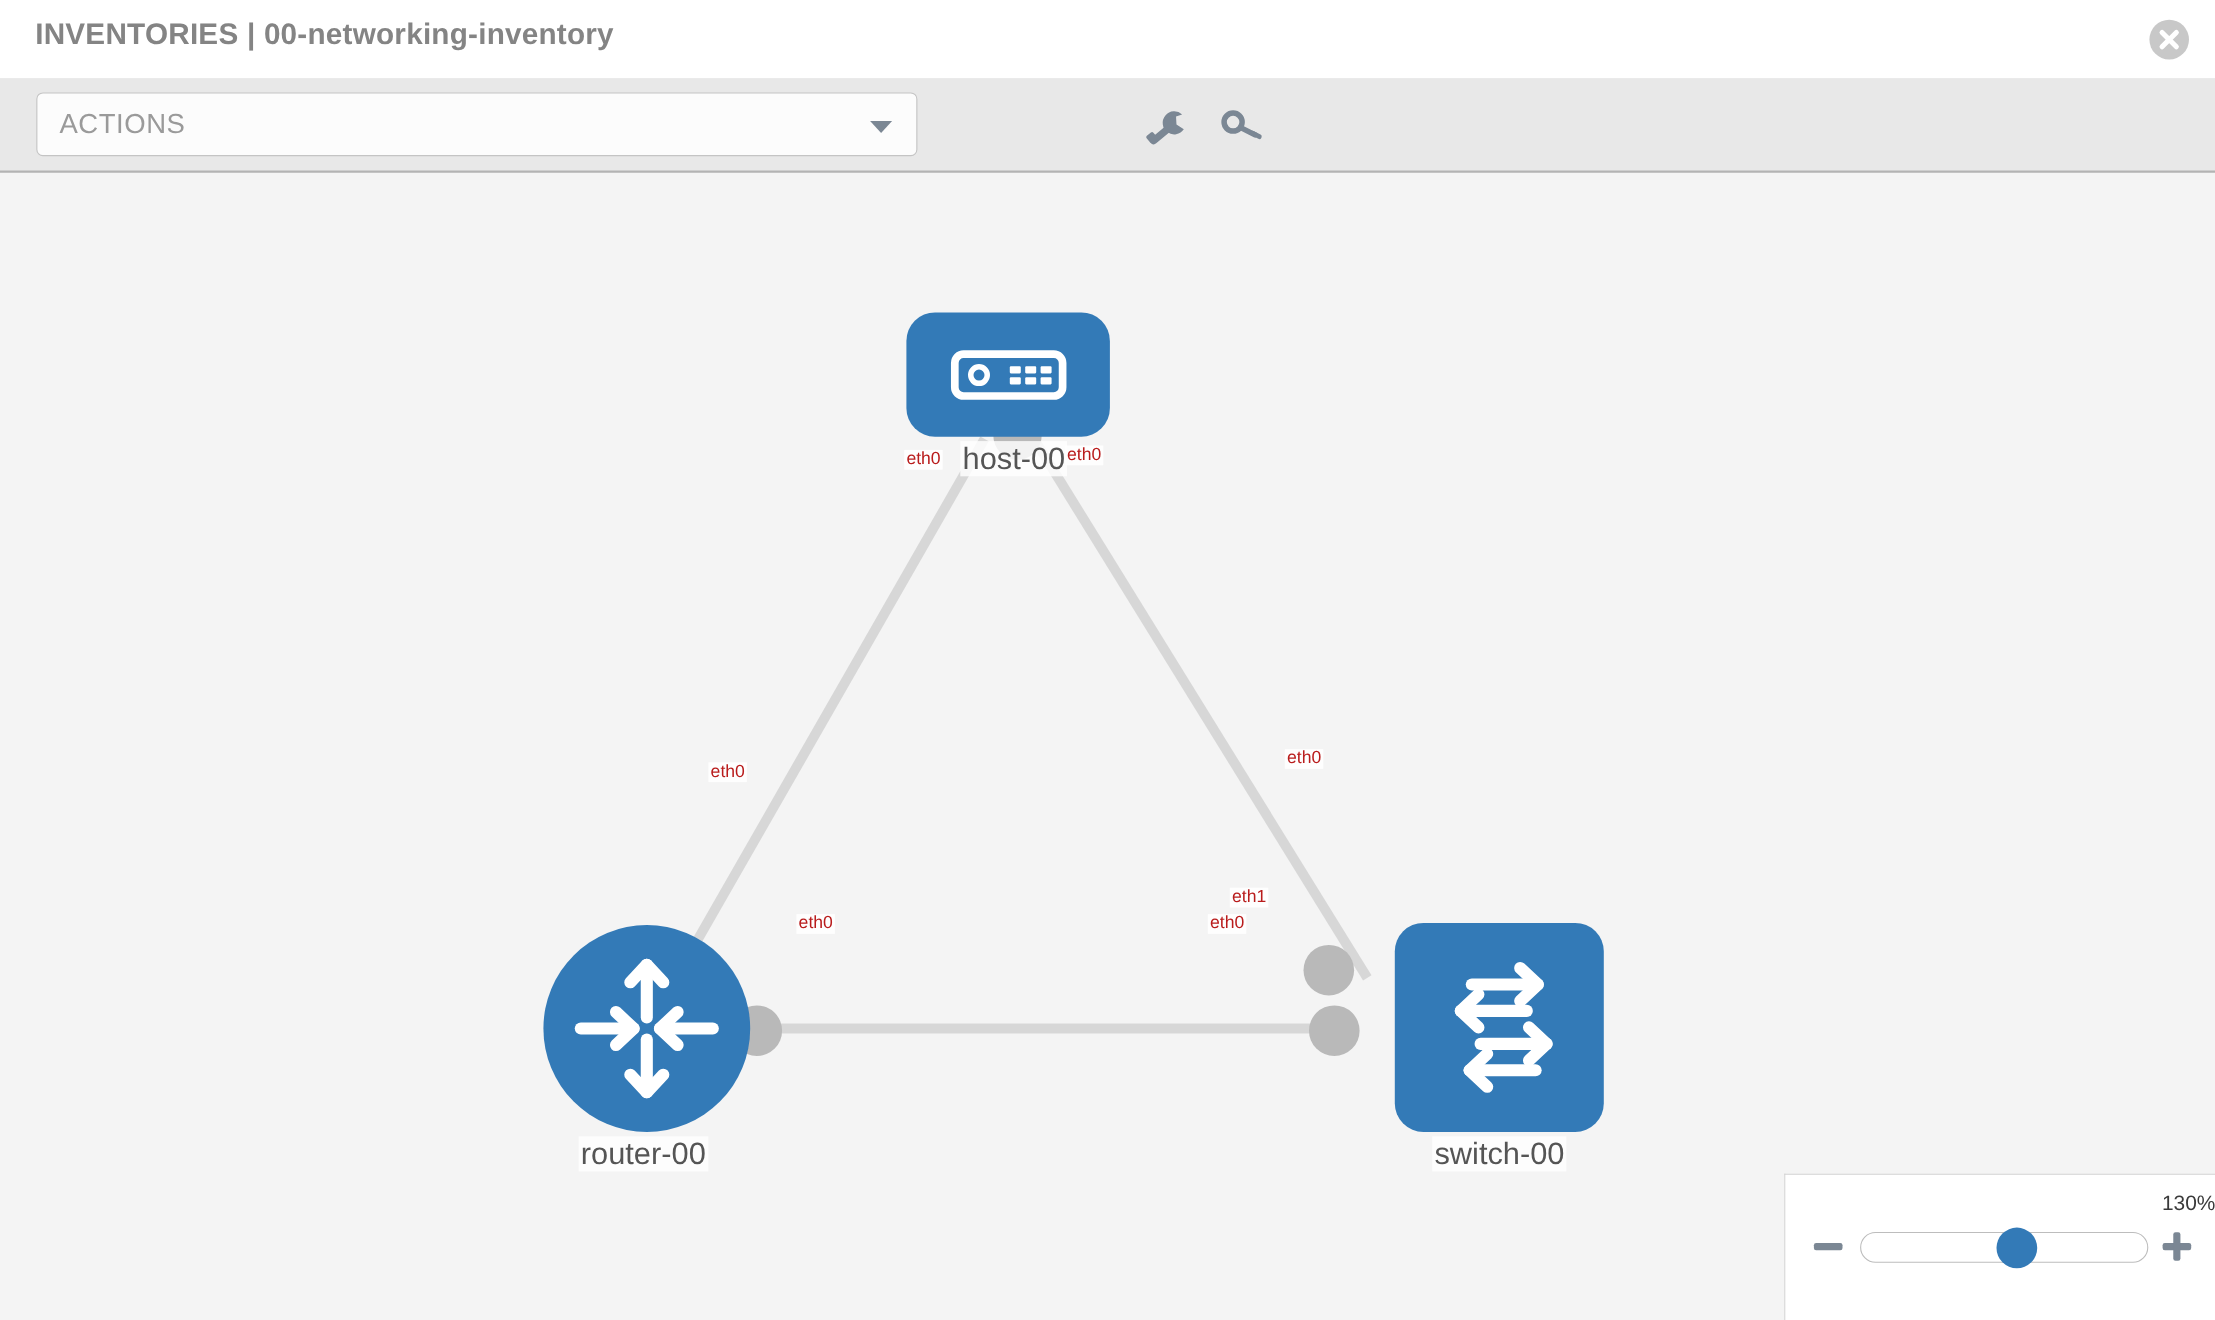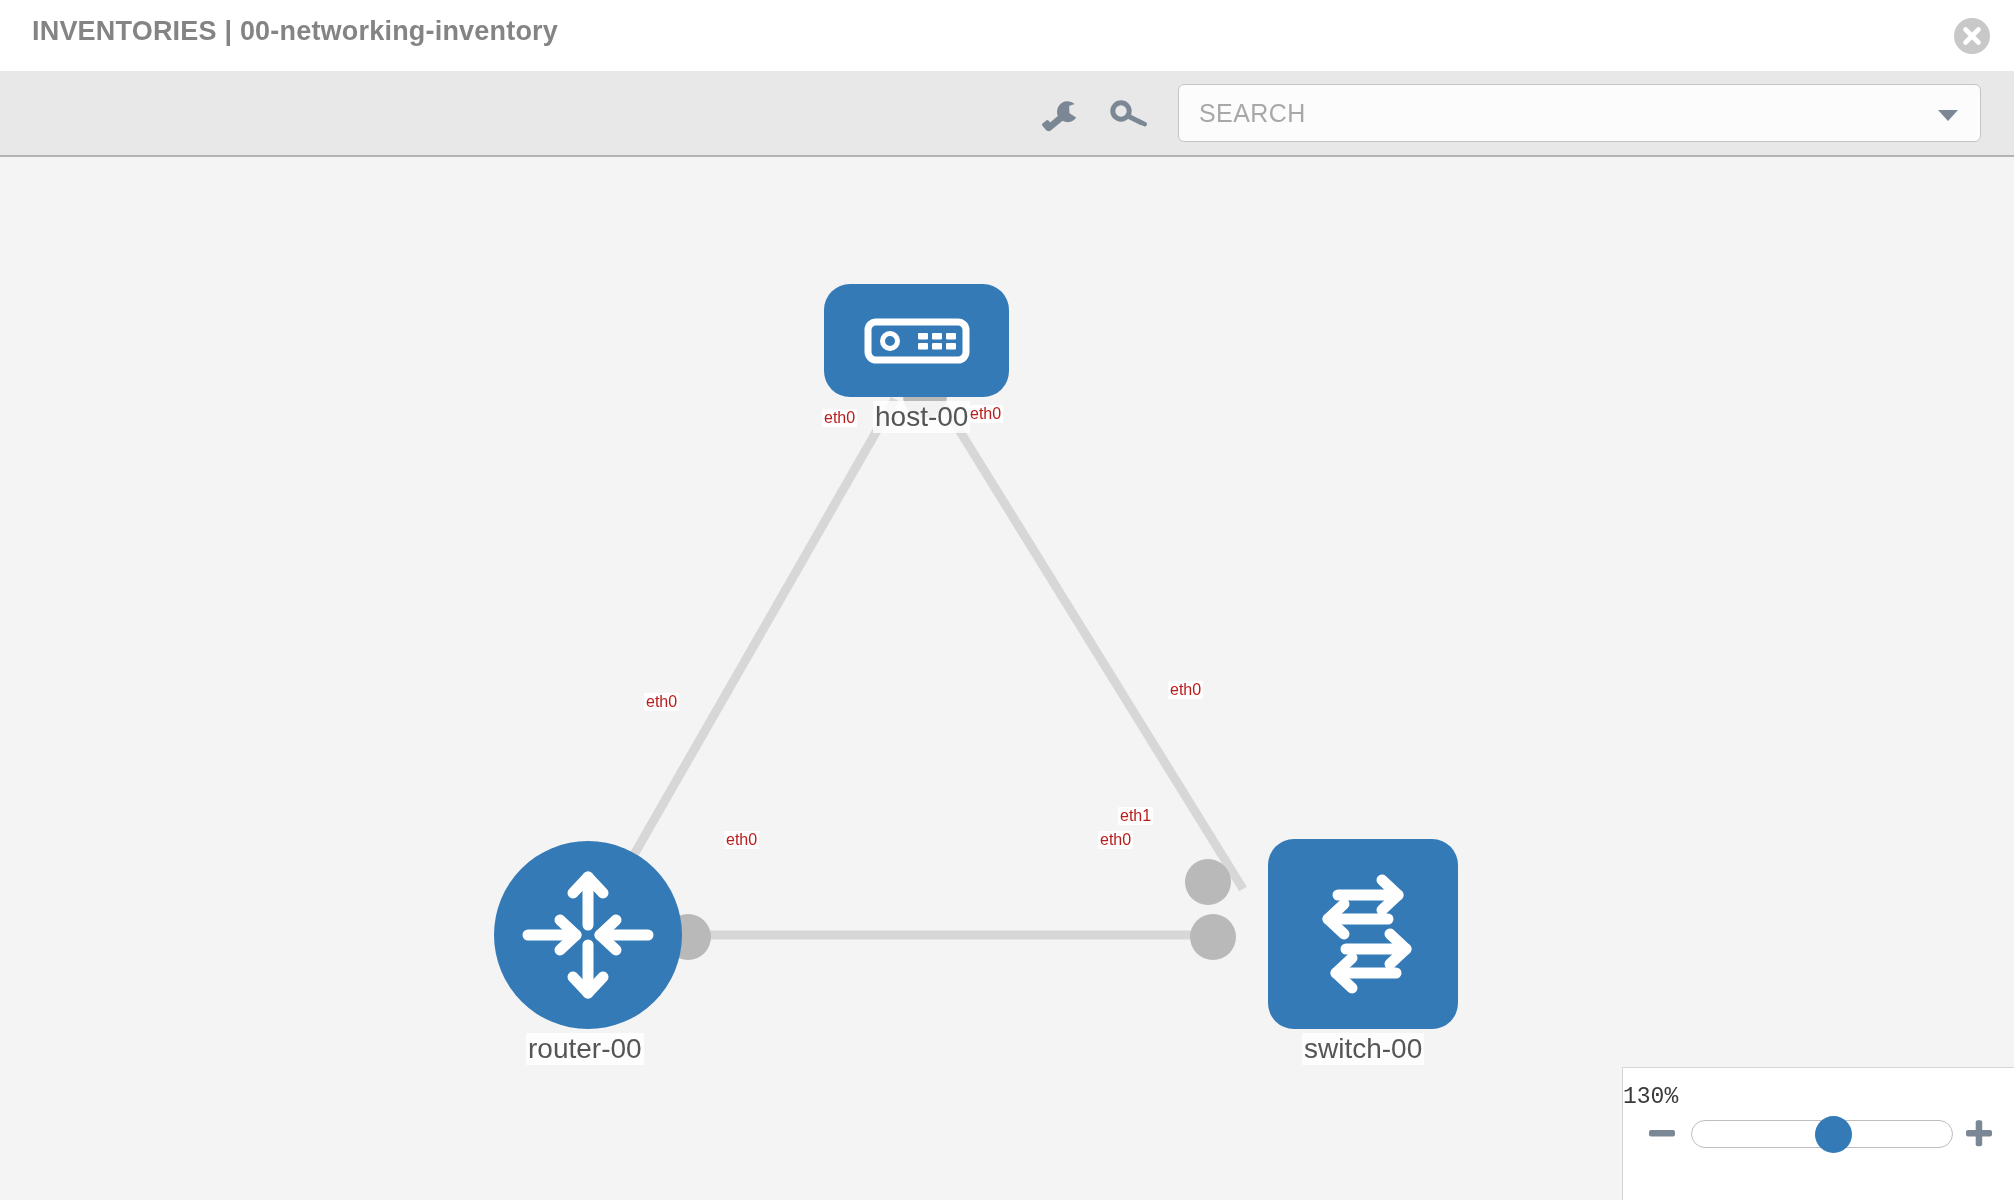--- a/index.html
+++ b/index.html
@@ -123,22 +123,22 @@
   
   .zoom-panel {
     position: absolute; right: 0; bottom: 0;
     width: 392px; height: 133px;
     background: #ffffff;
     border: 1px solid #d5d5d5;
     border-right: none; border-bottom: none;
   }
   .zoom-value {
     position: absolute; left: 0; right: 0; top: 16px;
-    text-align: left;
-    font-size: 23px; color: #3a3a3a; font-family: Liberation Mono, monospace;
+    text-align: right;
+    font-size: 19px; color: #3a3a3a;
   }
   .zoom-minus, .zoom-plus {
     position: absolute; top: 48px;
     width: 34px; height: 34px;
     cursor: pointer;
   }
   .zoom-minus { left: 22px; }
   .zoom-plus  { right: 18px; }
   .zoom-track {
     position: absolute; left: 68px; top: 52px;
@@ -163,41 +163,41 @@
   <div class="header-title">INVENTORIES | 00-networking-inventory</div>
   <div class="close-btn">
     <svg width="36" height="36" viewBox="0 0 36 36" aria-hidden="true">
       <path d="M11.5 11.5 L24.5 24.5 M24.5 11.5 L11.5 24.5" stroke="#ffffff" stroke-width="4.6" stroke-linecap="round"></path>
     </svg>
   </div>
 </div>
 
 <div class="toolbar">
 
+  <div class="actions-select">
+    <span class="actions-label">ACTIONS</span>
+    <span class="caret"></span>
+  </div>
 
   <div class="tool-icon wrench">
     <svg width="42" height="36" viewBox="0 0 42 36" aria-hidden="true">
       <path d="M32.5 3.5 a10.5 10.5 0 1 0 5.2 12.6 l-7.6 -2.3 -2.4 -6.9 z" fill="#7b8794" transform="rotate(16 21 13)"></path>
       <rect x="4" y="22.5" width="22" height="6.6" rx="3.3" fill="#7b8794" transform="rotate(-40 15 26)"></rect>
       <rect x="3" y="24" width="8" height="8.5" rx="1.6" fill="#7b8794" transform="rotate(-40 7 28)"></rect>
     </svg>
   </div>
 
   <div class="tool-icon key">
     <svg width="42" height="36" viewBox="0 0 42 36" aria-hidden="true">
       <circle cx="13" cy="14" r="8.2" fill="none" stroke="#7b8794" stroke-width="5"></circle>
       <rect x="18" y="15.5" width="19" height="5" rx="2.2" fill="#7b8794" transform="rotate(27 18 18)"></rect>
       <rect x="29" y="21" width="11" height="4.4" rx="2" fill="#7b8794" transform="rotate(27 29 23)"></rect>
     </svg>
   </div>
 
-  <div class="search-box">
-    <span class="search-placeholder">SEARCH</span>
-    <span class="caret"></span>
-  </div>
 </div>
 
 <div class="canvas">
 
   <svg class="topology-svg" width="2014" height="1041" aria-hidden="true">
 
     <line x1="895" y1="240" x2="596" y2="762" stroke="#d7d7d7" stroke-width="9"></line>
 
     <line x1="940" y1="240" x2="1243" y2="730" stroke="#d7d7d7" stroke-width="9"></line>
 

